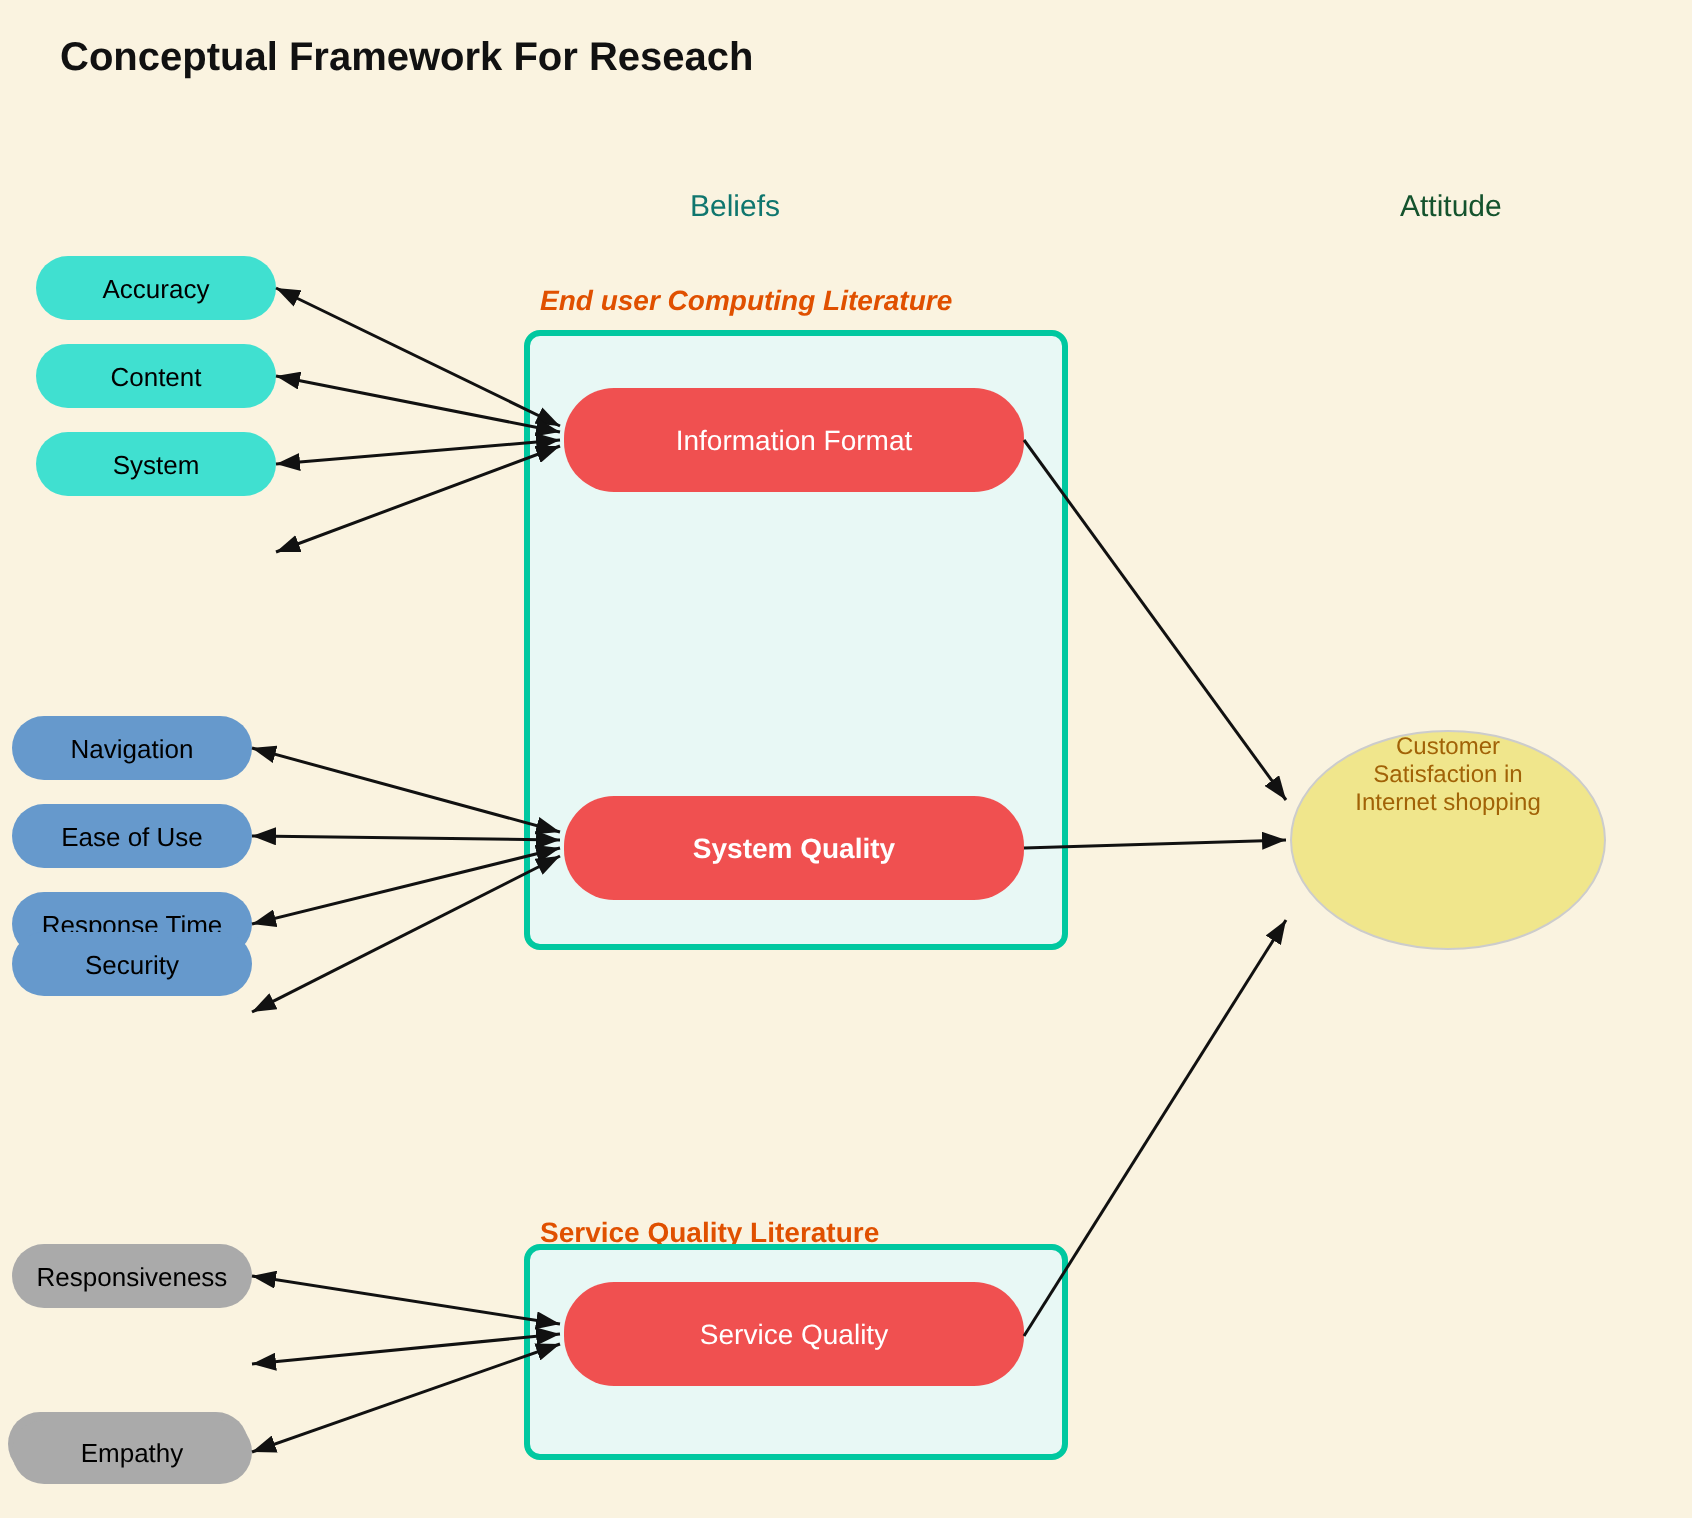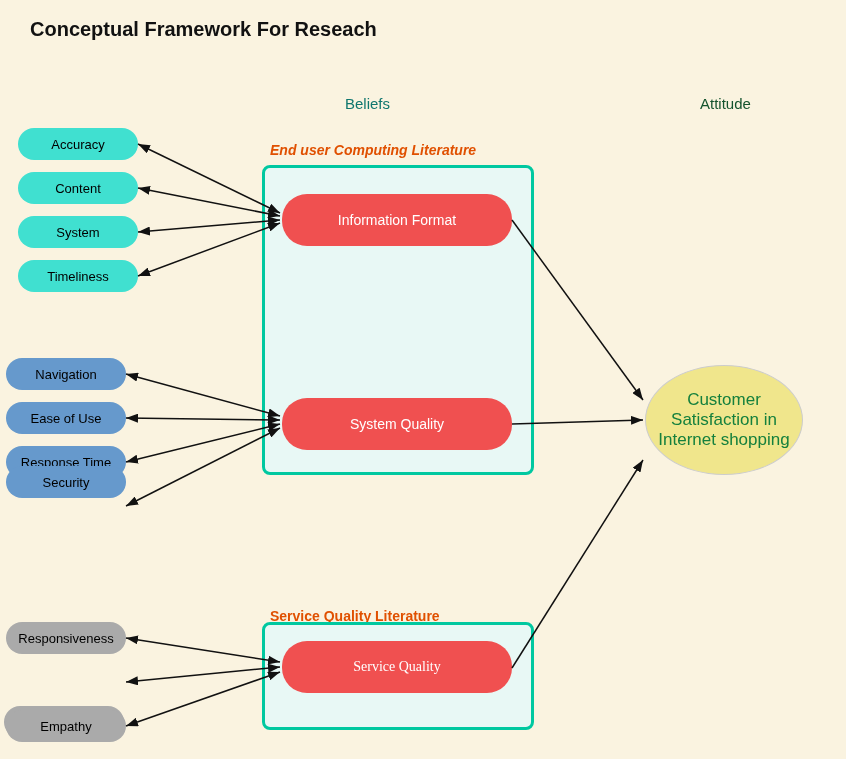--- a/index.html
+++ b/index.html
@@ -84,25 +84,25 @@
       color: #fff;
       font-weight: 500;
     }
     
     .right-oval {
       position: absolute;
       background-color: #f0e68c;
       border: 1.5px solid #ccc;
       border-radius: 50%;
       display: flex;
-      align-items: center;
+      align-items: flex-start;
       justify-content: center;
       text-align: center;
-      font-size: 17px;
-      color: #15803d;
+      font-size: 12px;
+      color: #a16207;
     }
     
     .lit-label {
       position: absolute;
       font-size: 14px;
       font-weight: bold;
       color: #e05000;
     }
     svg.arrows {
       position: absolute;
@@ -119,40 +119,39 @@
 <div id="diagram">
 
   <span class="title">Conceptual Framework For Reseach</span>
 
   <span class="label-beliefs">Beliefs</span>
   <span class="label-attitude">Attitude</span>
 
   <div class="pill pill-cyan" style="top:128px;left:18px;">Accuracy</div>
   <div class="pill pill-cyan" style="top:172px;left:18px;">Content</div>
   <div class="pill pill-cyan" style="top:216px;left:18px;">System</div>
-  <div class="pill pill-cyan" style="top:260px;left:18px;">Timeliness</div>
 
   <div class="pill pill-blue" style="top:358px;left:6px;">Navigation</div>
   <div class="pill pill-blue" style="top:402px;left:6px;">Ease of Use</div>
   <div class="pill pill-blue" style="top:446px;left:6px;">Response Time</div>
   <div class="pill pill-blue" style="top:466px;left:6px;">Security</div>
 
   <div class="pill pill-gray" style="top:622px;left:6px;text-align:right;">Responsiveness</div>
   <div class="pill pill-gray" style="top:666px;left:4px;margin-top:40px;">Assurance</div>
   <div class="pill pill-gray" style="top:710px;left:6px;">Empathy</div>
 
   <span class="lit-label" style="top:142px;left:270px;font-style:italic;">End user Computing Literature</span>
   <span class="lit-label" style="top:608px;left:270px;">Service Quality Literature</span>
 
   <div class="mid-box" style="top:165px;left:262px;width:272px;height:310px;"></div>
   <div class="mid-box" style="top:622px;left:262px;width:272px;height:108px;"></div>
 
   <div class="mid-pill" style="top:194px;left:282px;width:230px;height:52px;">Information Format</div>
-  <div class="mid-pill" style="top:398px;left:282px;width:230px;height:52px;">System Quality</div>
-  <div class="mid-pill" style="top:641px;left:282px;width:230px;height:52px;font-family:Liberation Serif, serif;">Service Quality</div>
+  <div class="mid-pill" style="top:398px;left:282px;width:230px;height:52px;font-weight:bold;">System Quality</div>
+  <div class="mid-pill" style="top:641px;left:282px;width:230px;height:52px;">Service Quality</div>
 
   <div class="right-oval" style="top:365px;left:645px;width:158px;height:110px;">
     <span>Customer<br>Satisfaction in<br>Internet shopping</span>
   </div>
 
   <svg class="arrows">
     <defs>
       <marker id="arrowhead" markerWidth="8" markerHeight="6" refX="8" refY="3" orient="auto">
         <polygon points="0 0, 8 3, 0 6" fill="#111"></polygon>
       </marker>

